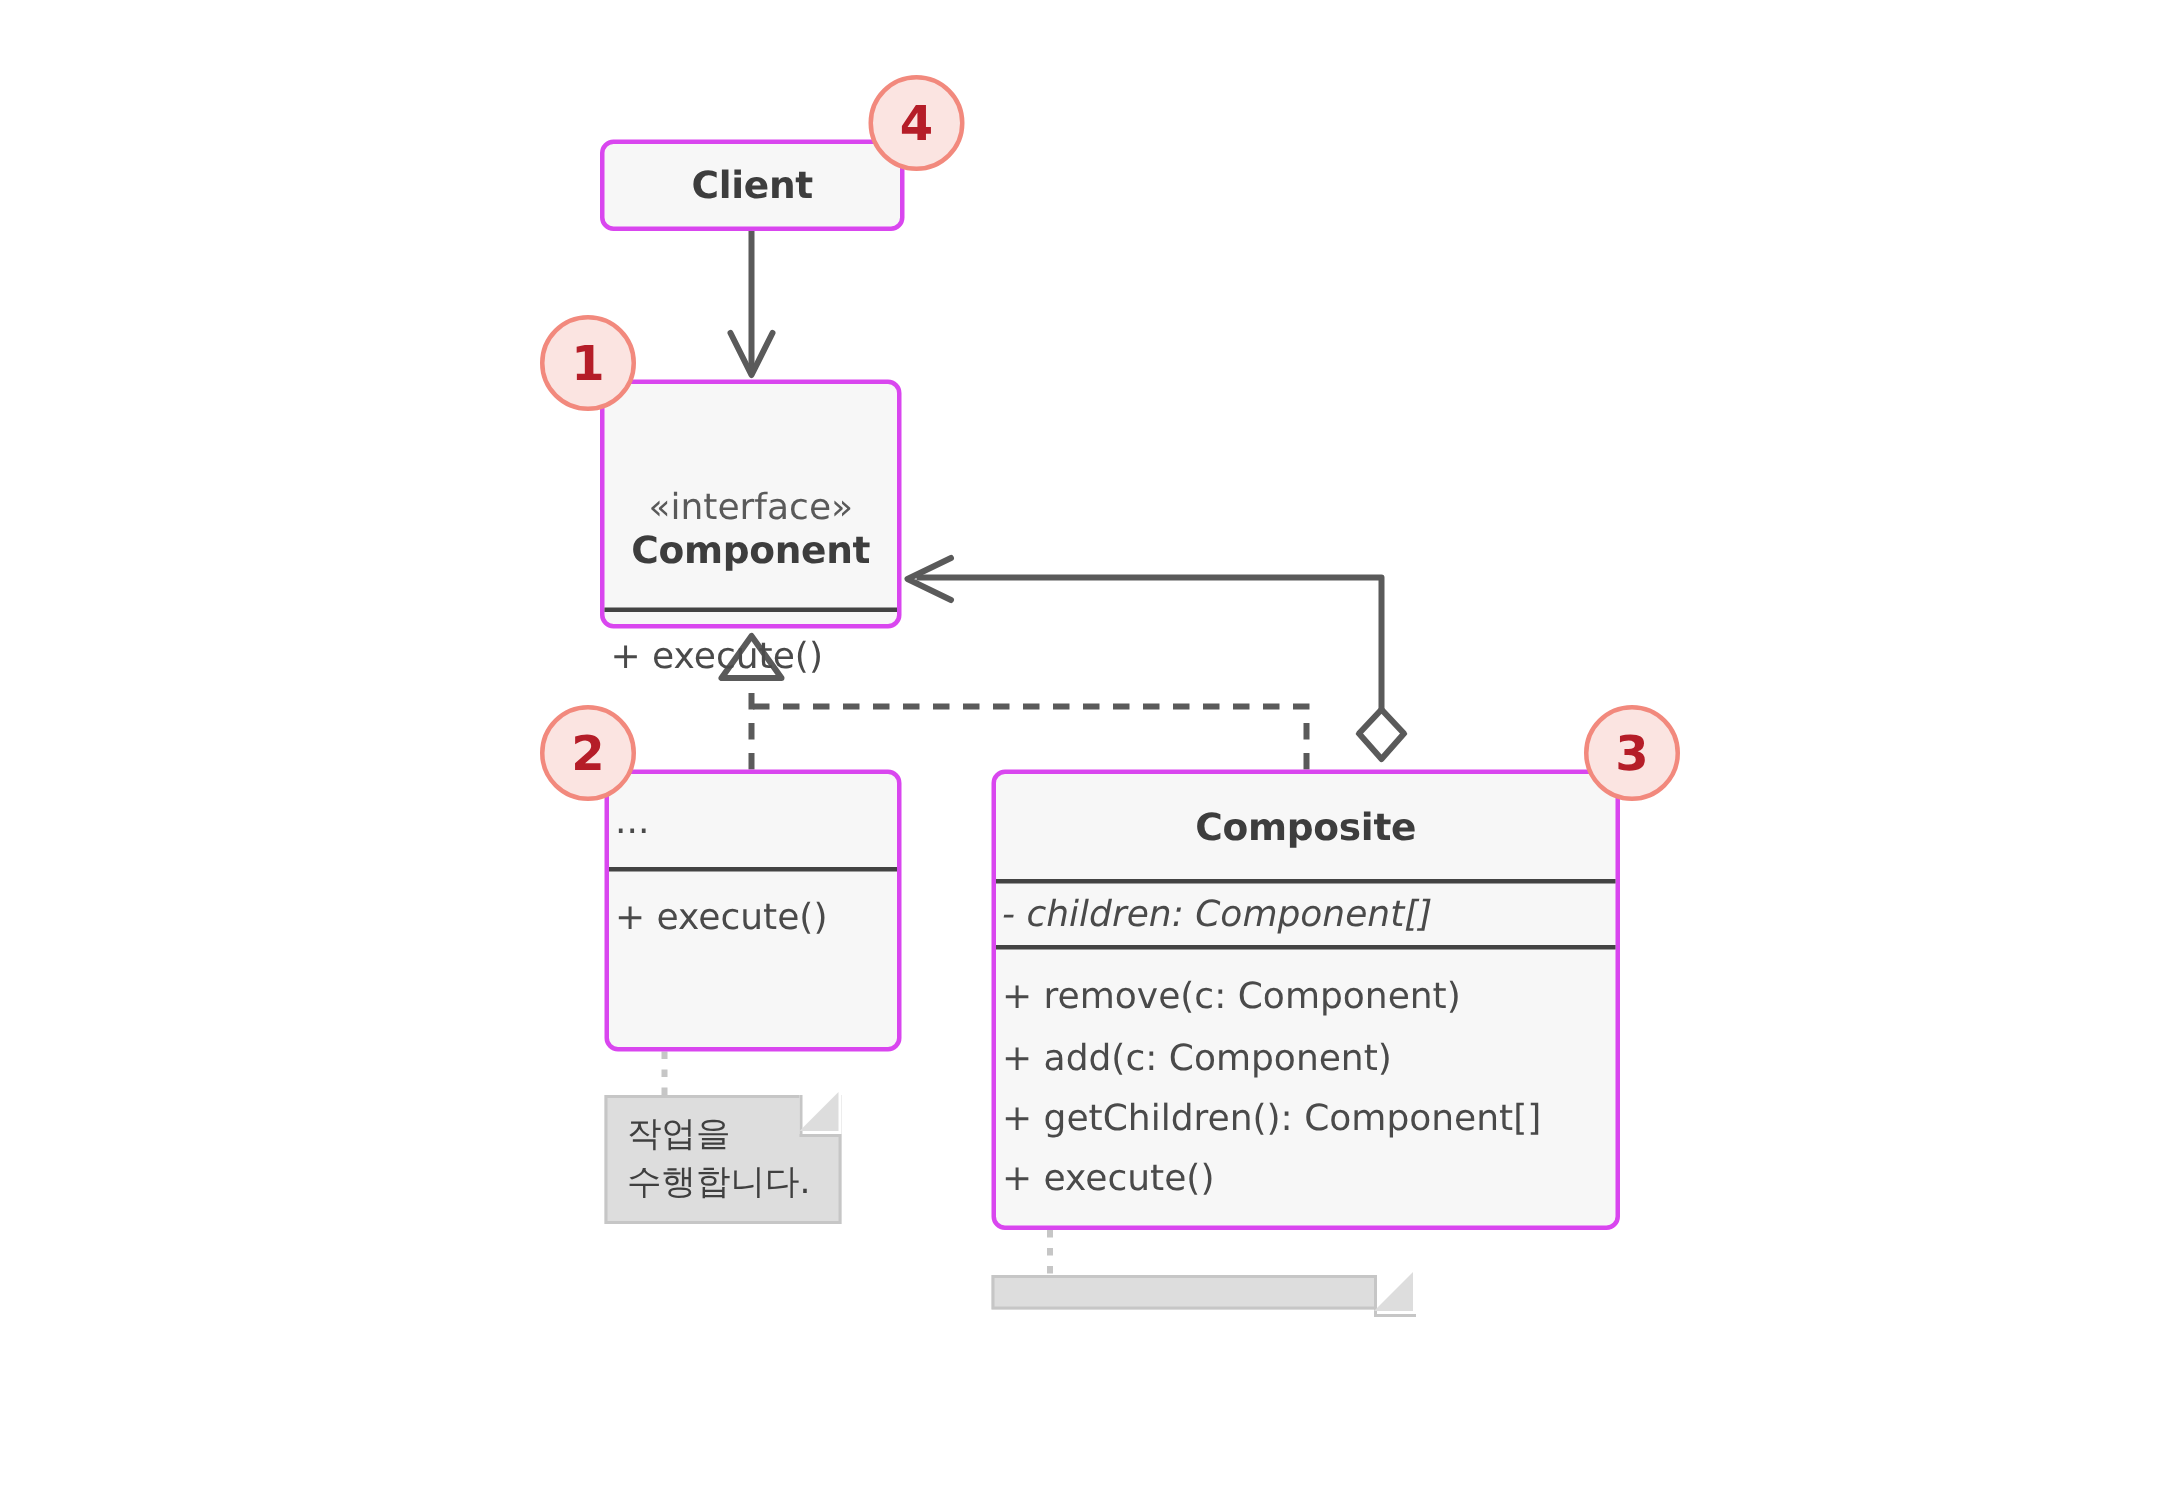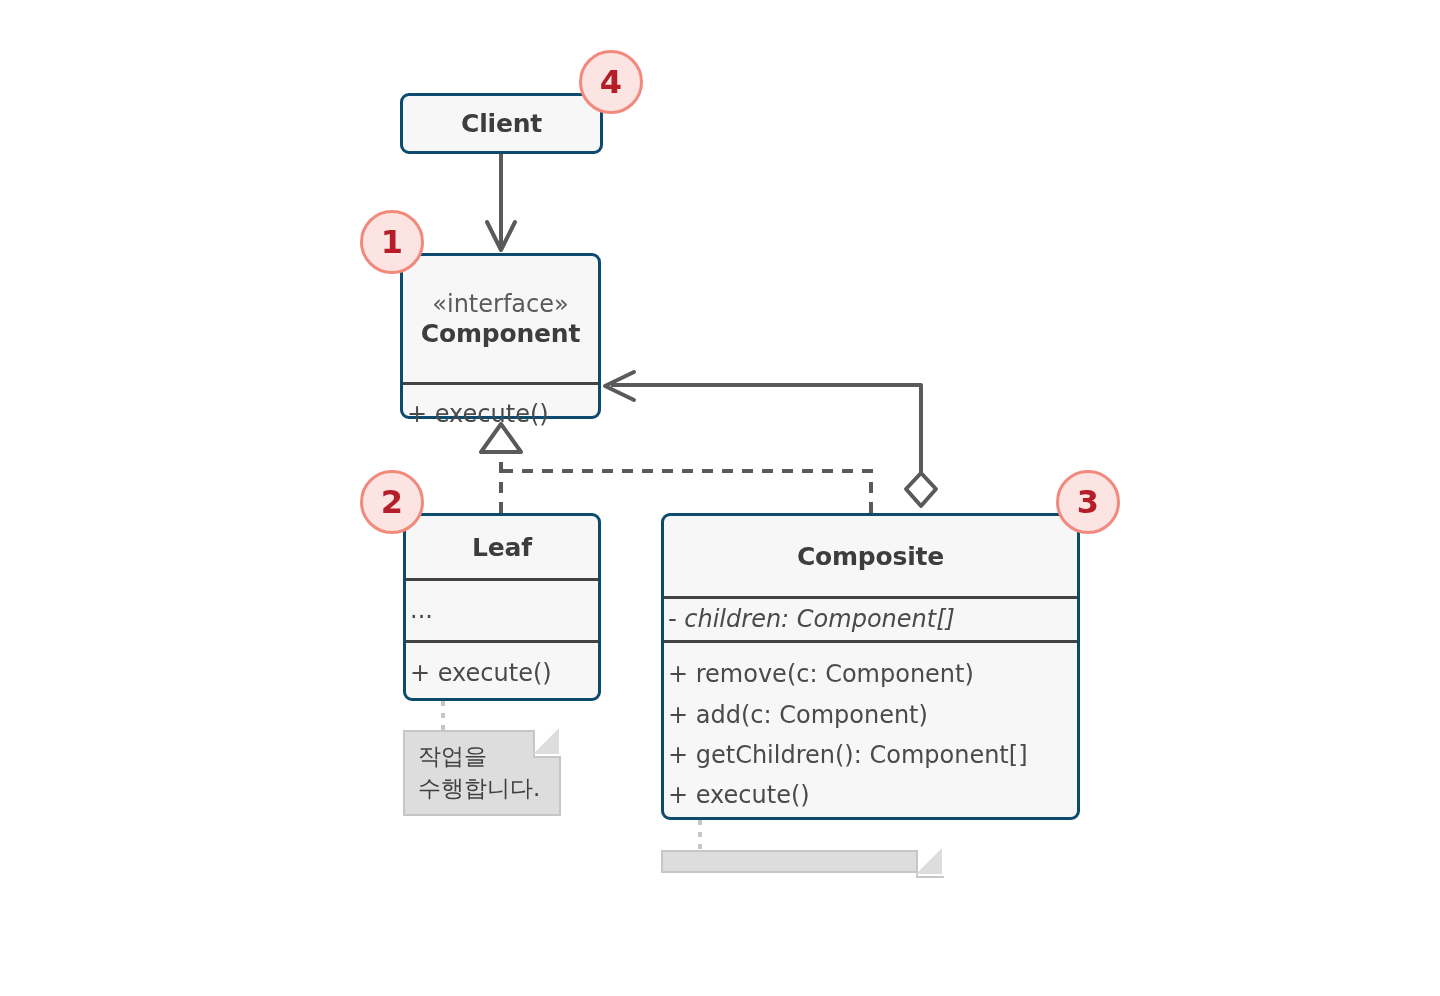--- a/index.html
+++ b/index.html
@@ -23,21 +23,21 @@
     top: 0;
     width: 1440px;
     height: 996px;
   }
 
   
   .uml-box {
     position: absolute;
     box-sizing: border-box;
     background: #f7f7f7;
-    border: 3px solid #0c4a6e;
+    border: 3px solid #d946ef;
     border-radius: 9px;
     z-index: 3;
   }
   .compartment {
     box-sizing: border-box;
     display: flex;
     align-items: center;
   }
   .compartment + .compartment {
     border-top: 3px solid #434343;
@@ -68,30 +68,30 @@
     color: #4a4a4a;
     line-height: 1.68;
     white-space: nowrap;
   }
 
   
   #box-client   { left: 400px; top: 93px;  width: 203px; height: 61px; }
   #box-client .compartment { height: 100%; }
 
   #box-component { left: 400px; top: 253px; width: 201px; height: 166px; }
-  #box-component .comp-title { height: 126px; }
+  #box-component .comp-title { height: 105px; margin-top: 44px; }
   #box-component .comp-ops   { height: 61px; }
 
   #box-leaf { left: 403px; top: 513px; width: 198px; height: 188px; }
   #box-leaf .comp-title { height: 62px; }
   #box-leaf .comp-attrs { height: 62px; }
   #box-leaf .comp-ops   { height: 64px; }
 
   #box-composite { left: 661px; top: 513px; width: 419px; height: 307px; }
-  #box-composite .comp-title { height: 80px; }
+  #box-composite .comp-title { height: 70px; }
   #box-composite .comp-attrs { height: 44px; font-style: italic; }
   #box-composite .comp-ops   { height: 187px; }
 
   
   .note {
     position: absolute;
     box-sizing: border-box;
     background: #dddddd;
     border: 2px solid #c6c6c6;
     z-index: 3;
@@ -200,23 +200,20 @@
     <div class="compartment comp-title">
       <span class="stereotype">«interface»</span>
       <span class="class-name">Component</span>
     </div>
     <div class="compartment member-list comp-ops">
       <span class="member">+ execute()</span>
     </div>
   </div>
 
   <div class="uml-box" id="box-leaf">
-    <div class="compartment comp-title">
-      <span class="class-name">Leaf</span>
-    </div>
     <div class="compartment member-list comp-attrs">
       <span class="member">...</span>
     </div>
     <div class="compartment member-list comp-ops">
       <span class="member">+ execute()</span>
     </div>
   </div>
 
   <div class="uml-box" id="box-composite">
     <div class="compartment comp-title">

